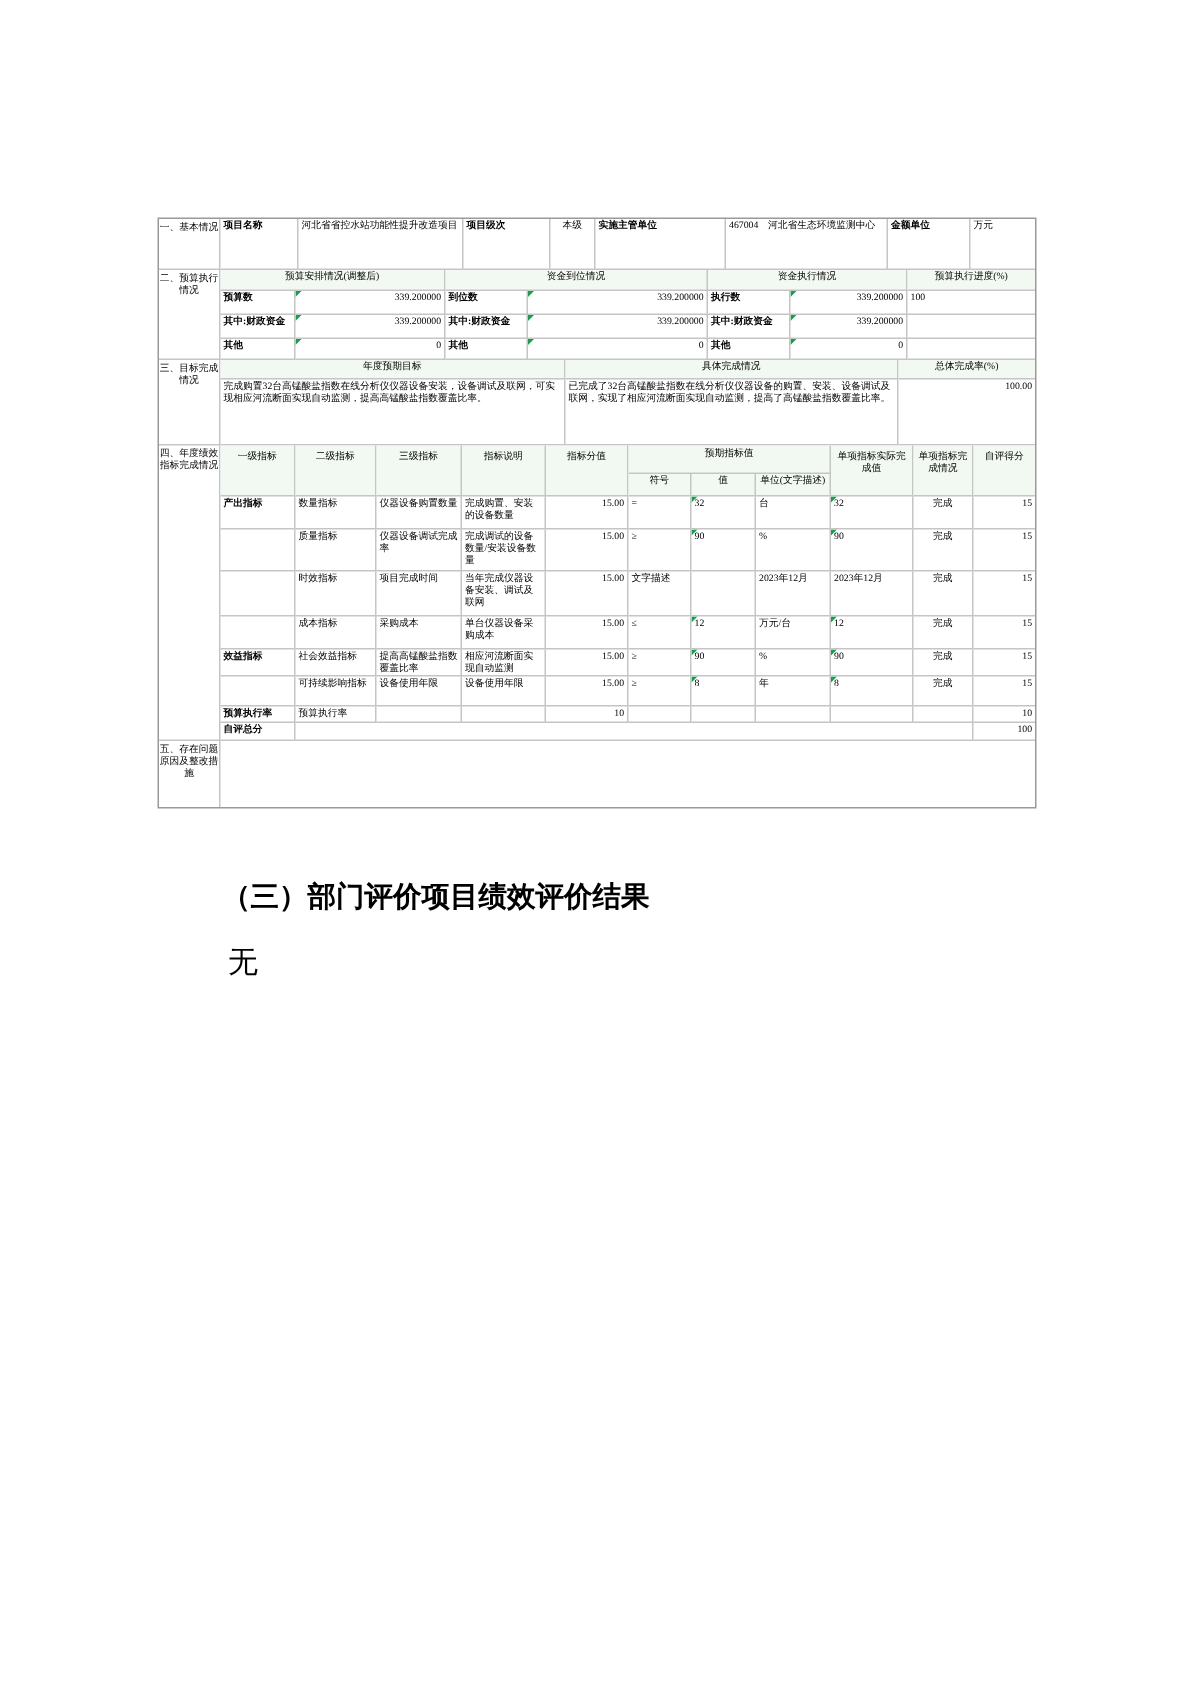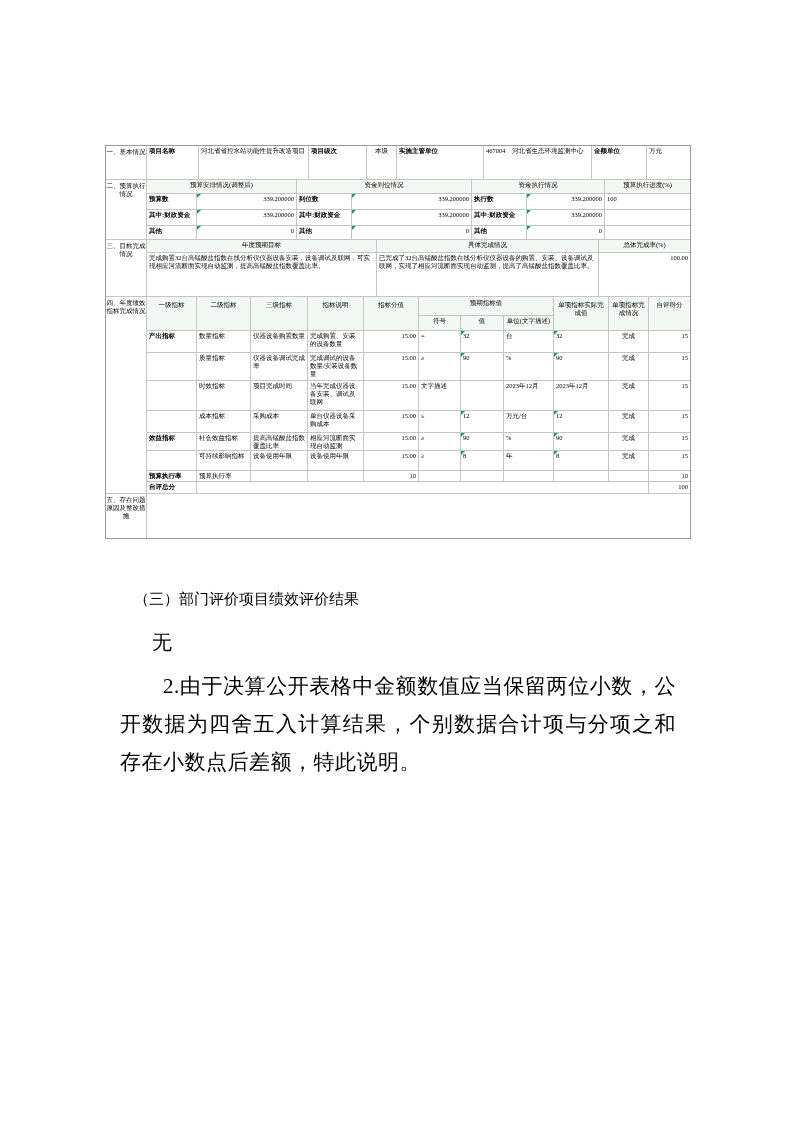--- a/index.html
+++ b/index.html
@@ -22,21 +22,21 @@
   .r{text-align:right;}
   .c{text-align:center;}
   .nw{white-space:nowrap;}
   .gh{background:#f2f8f2;}
   .sub{box-sizing:border-box;border-right:1px solid #c5c5c5;text-align:center;padding-top:1px;}
   
   .mk::before{content:"";position:absolute;left:0;top:0;width:0;height:0;
       border-top:4px solid #17a04b;border-right:4px solid transparent;}
   
   .tx{position:absolute;left:120px;top:585px;width:556px;}
-  .h3{font-size:15px;font-weight:400;margin:0 0 0 14px;line-height:28px;}
+  .h3{font-size:19px;font-weight:700;margin:0 0 0 28px;line-height:28px;}
   .noneline{font-size:20px;margin:16px 0 0 32px;line-height:26px;}
   .h10{font-family:"Liberation Sans","DejaVu Sans",sans-serif;font-size:20px;font-weight:700;
        margin:16px 0 0 30px;line-height:28px;}
   .para{font-size:21px;line-height:38px;text-align:justify;text-indent:43px;
         margin:12px 0 0 0;letter-spacing:0.5px;}
 </style>
 </head>
 <body>
 
 <div class="page">
@@ -252,16 +252,15 @@
         <div class="tr" style="height:44px;">
           <div class="td nbr" style="width:543px;height:44px;border-bottom:none;"></div>
         </div>
       </div>
     </div>
   </div>
 
   <div class="tx">
     <div class="h3">（三）部门评价项目绩效评价结果</div>
     <div class="noneline">无</div>
-    <p class="para">2.由于决算公开表格中金额数值应当保留两位小数，公开数据为四舍五入计算结果，个别数据合计项与分项之和存在小数点后差额，特此说明。</p>
   </div>
 
 </div>
 
 </body></html>

